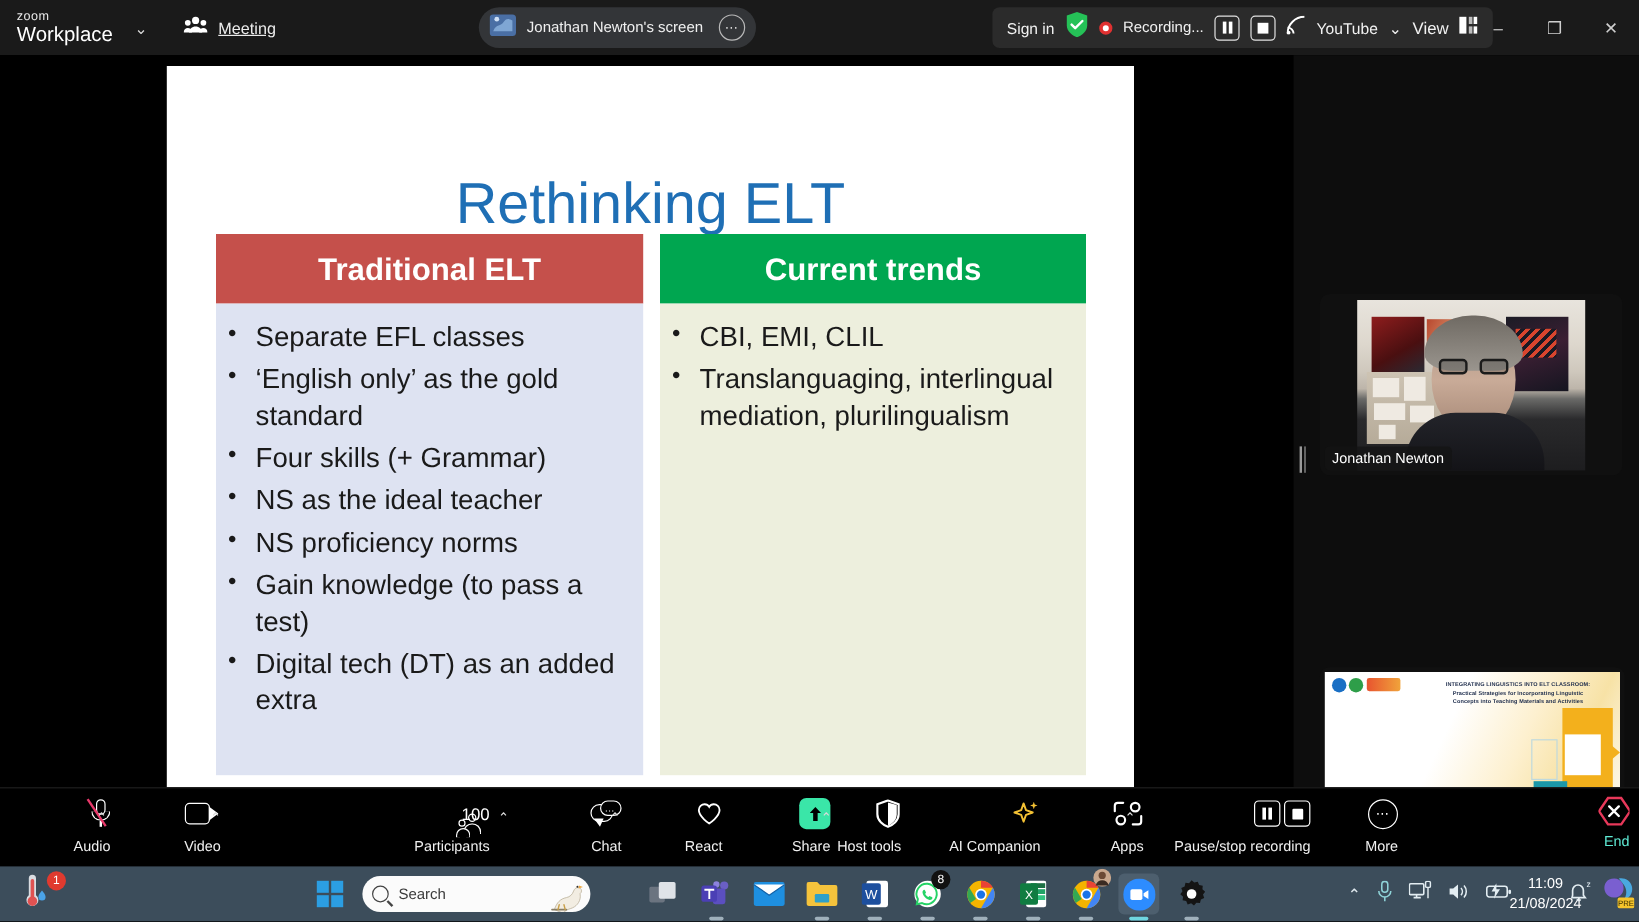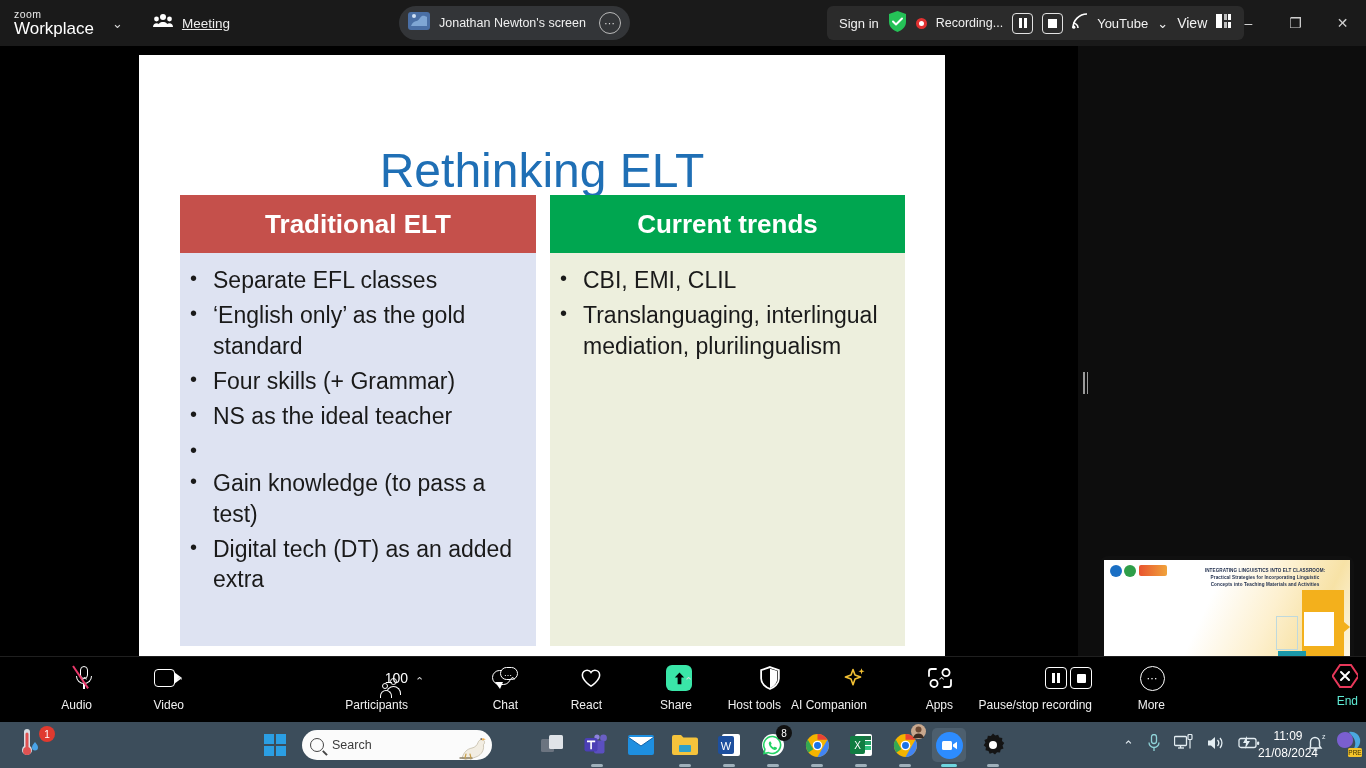--- a/index.html
+++ b/index.html
@@ -373,20 +373,21 @@
           <div class="bullet">
               <span class="dot">•</span>
               <span class="txt">Four skills (+ Grammar)</span>
             </div>
           <div class="bullet">
               <span class="dot">•</span>
               <span class="txt">NS as the ideal teacher</span>
             </div>
           <div class="bullet">
               <span class="dot">•</span>
+              <span class="txt">NS proficiency norms</span>
             </div>
           <div class="bullet">
               <span class="dot">•</span>
               <span class="txt">Gain knowledge (to pass a test)</span>
             </div>
           <div class="bullet">
               <span class="dot">•</span>
               <span class="txt">Digital tech (DT) as an added extra</span>
             </div>
         </div>
@@ -405,20 +406,44 @@
             </div>
         </div>
       </div>
     </div>
 
     <div class="drag-handle">
         <i></i>
         <i></i>
       </div>
 
+    <div class="tile self">
+      <div class="webcam">
+        <div class="wc-poster-l"></div>
+        <div class="wc-poster-l2"></div>
+        <div class="wc-poster-r">
+            <i></i>
+          </div>
+        <div class="wc-board">
+          <i style="left:5px;top:5px;width:22px;height:16px"></i>
+          <i style="left:31px;top:4px;width:18px;height:20px"></i>
+          <i style="left:6px;top:26px;width:26px;height:14px"></i>
+          <i style="left:36px;top:28px;width:20px;height:14px"></i>
+          <i style="left:10px;top:44px;width:14px;height:12px"></i>
+        </div>
+        <div class="wc-head"></div>
+        <div class="wc-hair"></div>
+        <div class="wc-glasses">
+            <i class="l"></i>
+            <i class="r"></i>
+          </div>
+        <div class="wc-body"></div>
+      </div>
+      <div class="tile-name">Jonathan Newton</div>
+    </div>
 
     <div class="tile second">
       <div class="sem">
         <div class="sem-badge"></div>
         <div class="sem-badge2"></div>
         <div class="sem-km"></div>
         <div class="sem-title">
           <div>INTEGRATING LINGUISTICS INTO ELT CLASSROOM:</div>
           <div>Practical Strategies for Incorporating Linguistic</div>
           <div>Concepts into Teaching Materials and Activities</div>
@@ -508,21 +533,21 @@
         <span class="share-sq">
             <svg viewBox="0 0 16 16">
               <path d="M8 1.5 13 7h-3v7H6V7H3z" fill="#000"></path>
             </svg>
           </span>
       </span>
       <span class="tb-label">Share</span>
     </div>
     <span class="tb-caret" style="left:684px">⌃</span>
 
-    <div class="tb-item" style="left:701px">
+    <div class="tb-item" style="left:671px">
       <span class="tb-icon shield">
         <svg viewBox="0 0 20 23">
             <path d="M10 1 18.5 4v8c0 5-4.5 8.6-8.5 10-4-1.4-8.5-5-8.5-10V4z" fill="none" stroke="#fff" stroke-width="1.7"></path>
             <path d="M10 2.6v18.6c3.4-1.4 7-4.7 7-9.2V4.7z" fill="#fff"></path>
           </svg>
       </span>
       <span class="tb-label">Host tools</span>
     </div>
 
     <div class="tb-item" style="left:787px">

